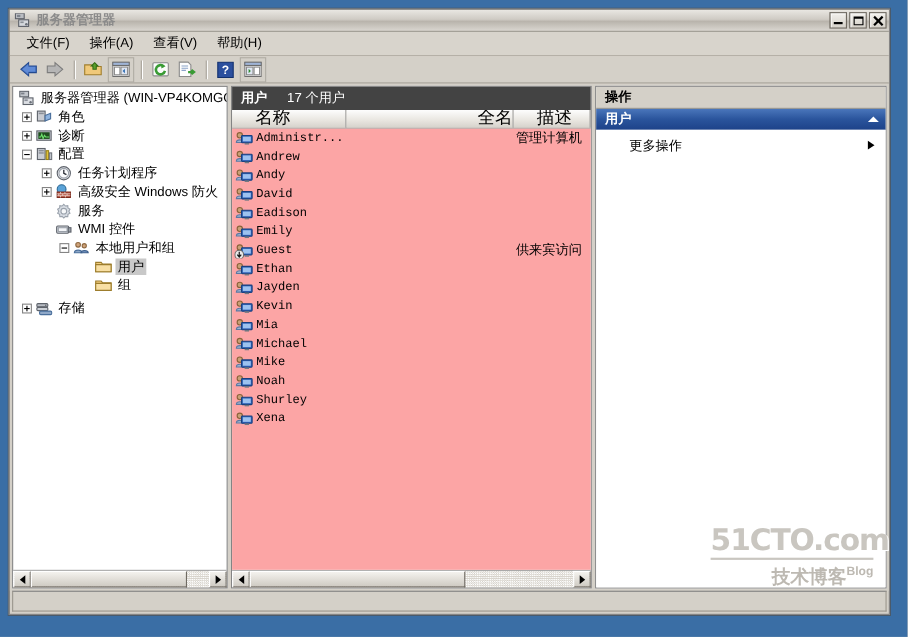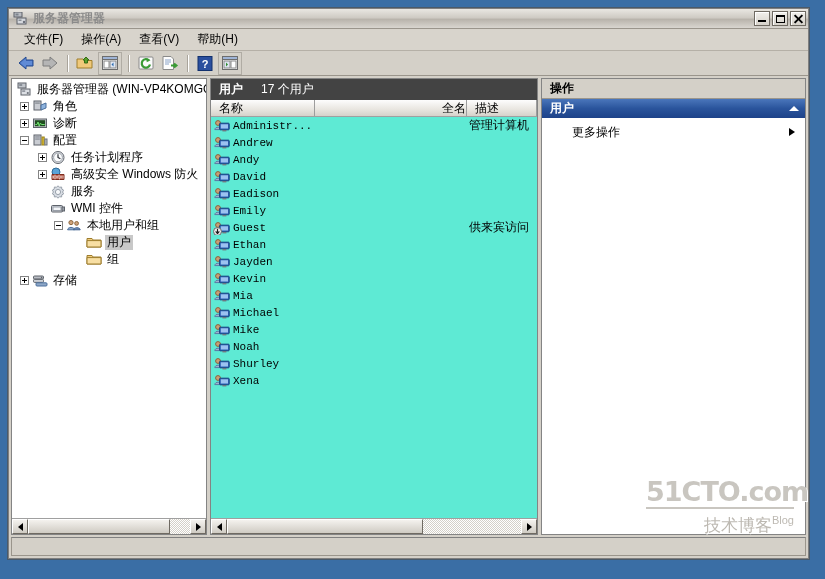--- a/index.html
+++ b/index.html
@@ -94,27 +94,27 @@
   }
   #list-header .lh-title{font-weight:bold;}
   #list-header .lh-count{margin-left:18px;font-weight:normal;}
   #col-head{
     height:17px;flex:0 0 17px;display:flex;background:#d4d0c8;
     border-bottom:1px solid #a0a0a0;box-sizing:border-box;
   }
   .col{
     border-right:1px solid #9d9d9d;
     background:linear-gradient(to bottom,#fdfdfd,#e8e5df 60%,#d6d2cb);
-    font-size:12px;padding-left:8px;line-height:16px;box-sizing:border-box;
+    font-size:16px;padding-left:21px;line-height:16px;box-sizing:border-box;
     overflow:hidden;white-space:nowrap;cursor:default;
   }
   .col.c1{width:104px;flex:0 0 104px;}
   .col.c2{width:152px;flex:0 0 152px;text-align:right;}
   .col.c3{flex:1 1 auto;}
-  #rows{flex:1 1 auto;overflow:hidden;background:#5eead4;position:relative;}
+  #rows{flex:1 1 auto;overflow:hidden;background:#fca5a5;position:relative;}
   .row{display:flex;align-items:center;height:17px;font-size:12px;cursor:default;}
   .cell{overflow:hidden;white-space:nowrap;box-sizing:border-box;}
   .cell.n{width:104px;flex:0 0 104px;display:flex;align-items:center;padding-left:3px;}
   .cell.f{width:152px;flex:0 0 152px;}
   .cell.d{flex:1 1 auto;padding-left:2px;}
   .uicon{width:16px;height:14px;margin-right:3px;flex:0 0 16px;position:relative;}
   .uname{font-family:"Liberation Mono","DejaVu Sans Mono",monospace;font-size:11px;}
   
   #act-pane{width:265px;flex:0 0 265px;}
   #act-title{
@@ -171,21 +171,21 @@
     position:absolute;right:14px;bottom:26px;width:148px;height:54px;
     pointer-events:none;text-align:right;user-select:none;
   }
   #wm1{
     font-family:"DejaVu Sans",sans-serif;font-weight:bold;font-size:27px;
     color:#c9c6c0;letter-spacing:-1px;line-height:28px;
     text-shadow:1px 1px 0 #ffffff;
   }
   #wm-rule{height:2px;background:#c9c6c0;margin:1px 0 2px 0;}
   #wm2{
-    font-size:17px;color:#bdb9b2;font-weight:normal;line-height:19px;
+    font-size:17px;color:#bdb9b2;font-weight:bold;line-height:19px;
     text-shadow:1px 1px 0 #ffffff;
   }
   #wm2 sup{font-size:11px;}
 </style>
 </head>
 <body>
 
 <div id="window">
 
   <div id="titlebar">

